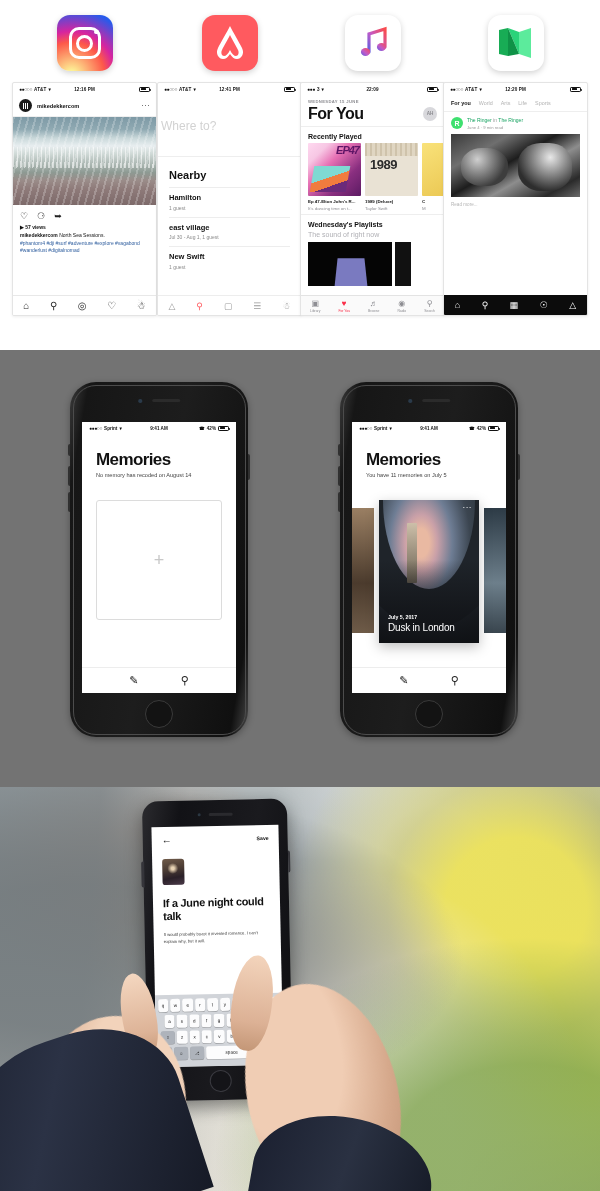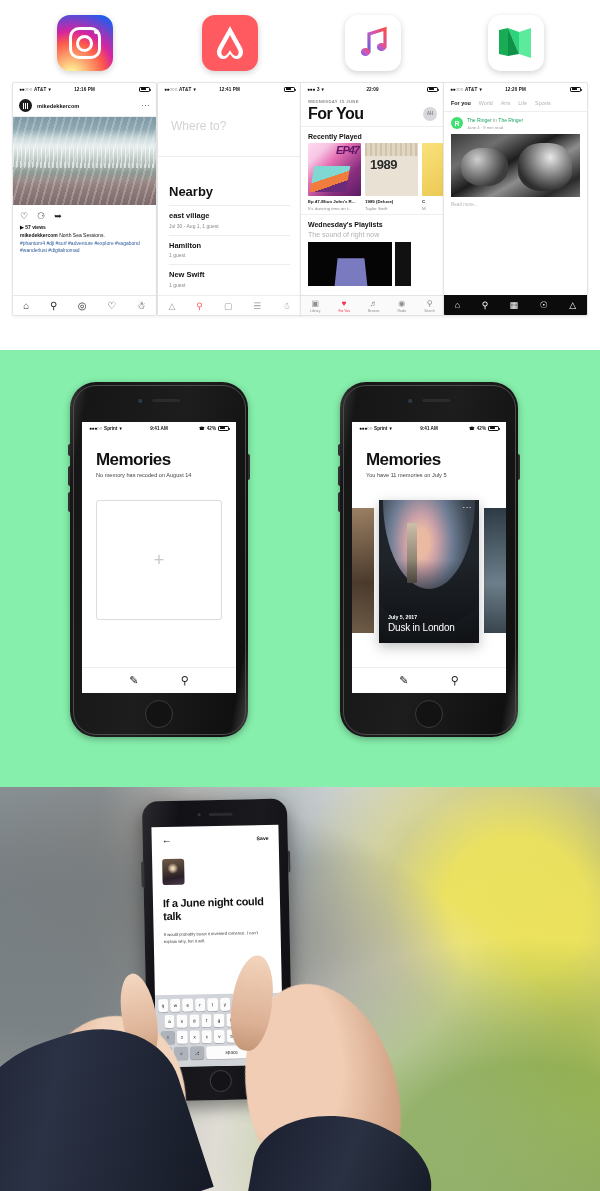--- a/index.html
+++ b/index.html
@@ -98,24 +98,24 @@
   .ig-acts{display:flex;gap:9px;padding:7px 7px 3px 7px;color:#222;}
   .ig-acts span{font-size:9px;line-height:9px;}
   .ig-views{font-size:5px;font-weight:bold;color:#111;padding:0 7px 2px;}
   .ig-cap{font-size:5px;line-height:7.5px;padding:0 7px;color:#111;}
   .ig-cap b{font-weight:bold;}
   .ig-cap .tags{color:#2e5d9e;display:block;}
   .ig-tabbar{position:absolute;bottom:0;left:0;right:0;height:20px;border-top:.5px solid #e8e8e8;
     display:flex;align-items:center;justify-content:space-around;background:#fff;color:#222;font-size:10px;}
 
   
-  .ab-search{height:62px;display:flex;align-items:center;padding:0 13px;
+  .ab-search{height:62px;display:flex;align-items:center;padding:0 3px;
     font-size:12px;color:#d2d2d2;font-weight:300;border-bottom:1px solid #eee;}
   .ab-list{padding:7px 11px 0;}
-  .ab-sec{font-size:13px;font-weight:bold;color:#111;margin:20px 0 6px;}
+  .ab-sec{font-size:11px;font-weight:bold;color:#111;margin:5px 0 6px;}
   .ab-item{padding:5px 0 6px;border-top:.6px solid #ededed;}
   .ab-item:first-of-type{border-top:none;}
   .ab-title{font-size:7.5px;font-weight:bold;color:#111;}
   .ab-sub{font-size:5px;color:#8a8a8a;margin-top:2.5px;}
   .ab-tabbar{position:absolute;bottom:0;left:0;right:0;height:20px;border-top:.5px solid #ededed;
     display:flex;align-items:center;justify-content:space-around;background:#fff;}
   .ab-tabbar .ti{font-size:9px;color:#9a9a9a;}
   .ab-tabbar .ti.on{color:#FF5A5F;}
 
   
@@ -171,21 +171,21 @@
     background:radial-gradient(circle at 35% 30%,#cfcfcf,#3d3d3d 70%);}
   .md-img:after{content:"";position:absolute;right:6%;top:14%;width:42%;height:76%;border-radius:42%;
     background:radial-gradient(circle at 60% 30%,#e8e8e8,#2e2e2e 72%);}
   .md-title{font-size:9px;font-weight:bold;color:#111;line-height:11px;padding:6px 7px 0;letter-spacing:-.2px;}
   .md-dek{font-size:7.5px;color:#8d8d8d;line-height:10px;padding:3px 7px 0;}
   .md-more{font-size:4.6px;color:#b5b5b5;padding:5px 7px 0;}
   .md-tabbar{position:absolute;bottom:0;left:0;right:0;height:20px;background:#0c0c0c;
     display:flex;align-items:center;justify-content:space-around;color:#fff;font-size:9px;}
 
   
-  #section-mockups{position:absolute;left:0;top:350px;width:600px;height:437px;background:#86efac;}
+  #section-mockups{position:absolute;left:0;top:350px;width:600px;height:437px;background:#737373;}
   .device{position:absolute;top:32px;width:178px;height:355px;}
   .device.d0{left:70px;}
   .device.d1{left:340px;}
   .dev-frame{
     position:absolute;inset:0;border-radius:26px;
     background:linear-gradient(100deg,#3c3c3c 0%,#161616 8%,#1d1d1d 50%,#101010 92%,#4a4a4a 100%);
     box-shadow:0 2px 7px rgba(0,0,0,.3);
   }
   .dev-frame:before{content:"";position:absolute;inset:2.5px;border-radius:23px;
     border:.8px solid #4c4c4c;}
@@ -362,26 +362,26 @@
             <span>AT&amp;T</span>
             <span>▾</span>
           </span>
         <span class="c">12:41 PM</span>
         <span class="r"><span class="batt"><i></i></span></span>
       </div>
       <div class="ab-search">Where to?</div>
       <div class="ab-list">
         <div class="ab-sec">Nearby</div>
         <div class="ab-item">
+          <div class="ab-title">Hamilton</div>
+          <div class="ab-sub">1 guest</div>
+        </div>
+        <div class="ab-item">
           <div class="ab-title">east village</div>
           <div class="ab-sub">Jul 30 - Aug 1, 1 guest</div>
-        </div>
-        <div class="ab-item">
-          <div class="ab-title">Hamilton</div>
-          <div class="ab-sub">1 guest</div>
         </div>
         <div class="ab-item">
           <div class="ab-title">New Swift</div>
           <div class="ab-sub">1 guest</div>
         </div>
       </div>
       <div class="ab-tabbar">
         <span class="ti">△</span>
         <span class="ti on">⚲</span>
         <span class="ti">▢</span>

